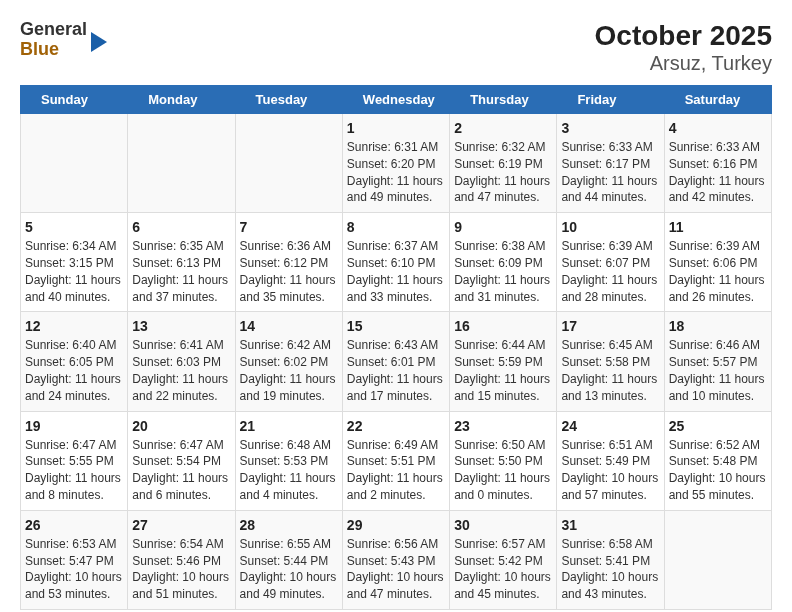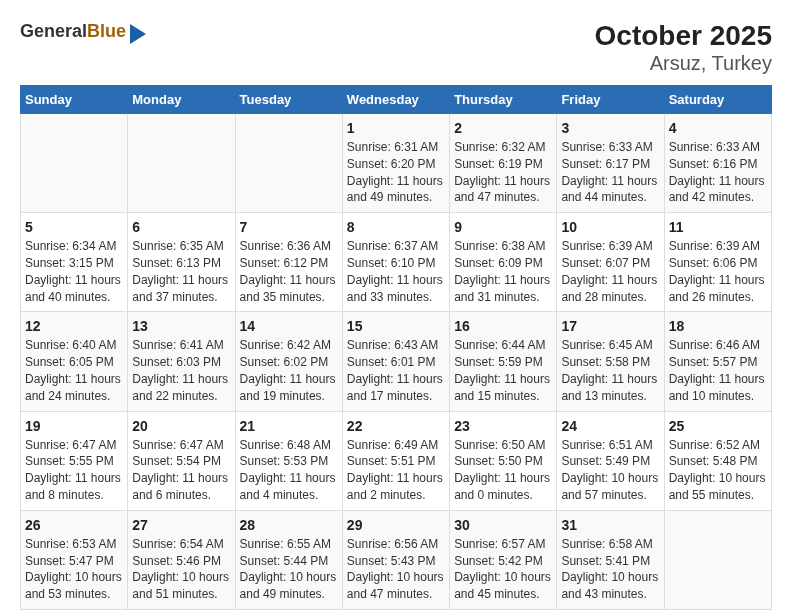--- a/index.html
+++ b/index.html
@@ -15,21 +15,21 @@
       align-items: flex-start;
       justify-content: space-between;
       margin-bottom: 10px;
     }
     .logo {
       display: flex;
       align-items: center;
     }
     .logo-text {
       display: flex;
-      flex-direction: row;
+      flex-direction: column;
       font-size: 18px;
       font-weight: bold;
       line-height: 1.1;
     }
     .logo-text .general { color: #333; }
     .logo-text .blue { color: #a16207; }
     .logo-arrow {
       width: 0;
       height: 0;
       border-top: 10px solid transparent;
@@ -55,21 +55,21 @@
       border-collapse: collapse;
       table-layout: fixed;
     }
     thead tr {
       background-color: #2a6db5;
     }
     thead th {
       color: #fff;
       font-size: 13px;
       font-weight: bold;
-      padding: 6px 4px;
+      padding: 6px 20px;
       text-align: left;
       border: 1px solid #2a6db5;
     }
     tbody tr {
       border-bottom: 1px solid #ccc;
     }
     tbody td {
       vertical-align: top;
       padding: 6px 4px;
       font-size: 11px;

